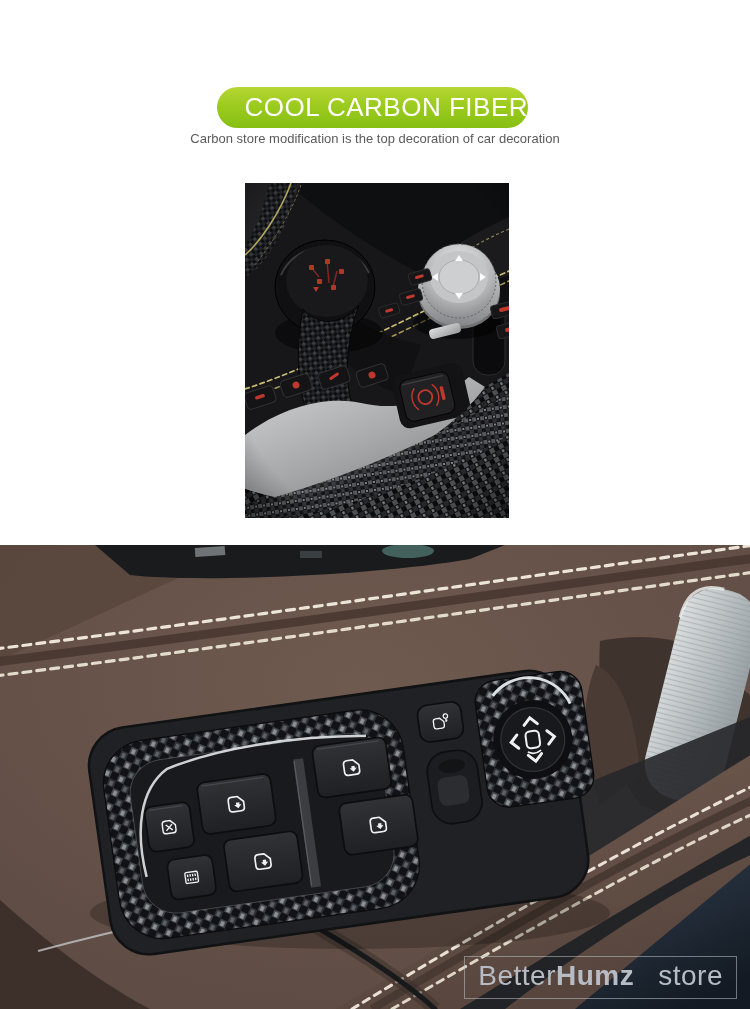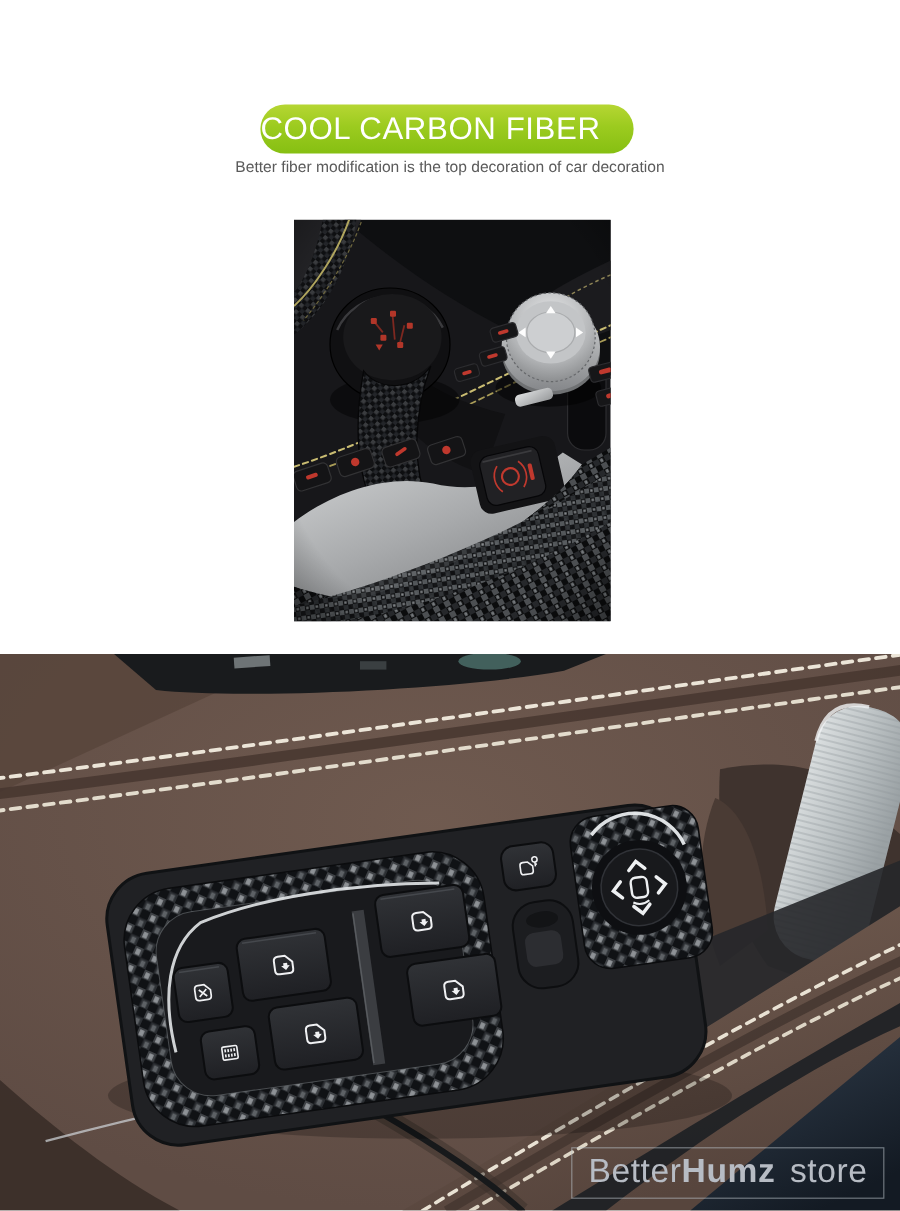--- a/index.html
+++ b/index.html
@@ -1,45 +1,45 @@
 <!DOCTYPE html>
 <html><head>
 <meta charset="utf-8">
 <style>
   html,body{margin:0;padding:0;background:#fff;}
   .stage{position:relative;width:750px;height:1009px;overflow:hidden;background:#fff;
          font-family:"Liberation Sans", sans-serif;}
   
   .pill{position:absolute;left:217px;top:87px;width:311px;height:41px;border-radius:22px;
         background:linear-gradient(180deg,#b6d633 0%,#9ccb1f 45%,#86bf12 100%);
-        display:flex;align-items:center;justify-content:flex-start;}
+        display:flex;align-items:center;justify-content:flex-end;}
   .pill span{color:#fff;font-size:26px;letter-spacing:.5px;font-weight:400;}
   .subtitle{position:absolute;left:0;top:131px;width:750px;margin:0;text-align:center;
             color:#5a5a5a;font-size:13px;}
   
   .photo{position:absolute;margin:0;padding:0;overflow:hidden;}
   .photo-console{left:245px;top:183px;width:264px;height:335px;}
   .photo-door{left:0;top:545px;width:750px;height:464px;}
   .photo svg{display:block;width:100%;height:100%;}
   
   .watermark{position:absolute;right:13px;bottom:10px;padding:3px 13px 6px 13px;
              border:1px solid rgba(188,194,202,.55);color:#b7bcc4;font-size:28px;
              letter-spacing:.5px;white-space:nowrap;}
   .watermark b{font-weight:700;margin-top:36px;}
-  .wm-suffix{margin-left:12px;text-align:center;}
+  .wm-suffix{margin-left:24px;text-align:center;}
 </style>
 </head>
 <body>
 
 <div class="stage">
 
   <div class="pill">
     <span>COOL CARBON FIBER</span>
   </div>
-  <p class="subtitle">Better fiber modification is the top decoration of car decoration</p>
+  <p class="subtitle">Carbon store modification is the top decoration of car decoration</p>
 
   <figure class="photo photo-console">
   <svg viewBox="0 0 264 335">
     <defs>
       <pattern id="ccf" width="7" height="7" patternUnits="userSpaceOnUse" patternTransform="rotate(40)">
         <rect width="7" height="7" fill="#0d0e10"></rect>
         <rect width="3.5" height="3.5" fill="#3a3c3f"></rect>
         <rect x="3.5" y="3.5" width="3.5" height="3.5" fill="#232529"></rect>
       </pattern>
       <pattern id="ccfB" width="10" height="10" patternUnits="userSpaceOnUse" patternTransform="rotate(-28)">

